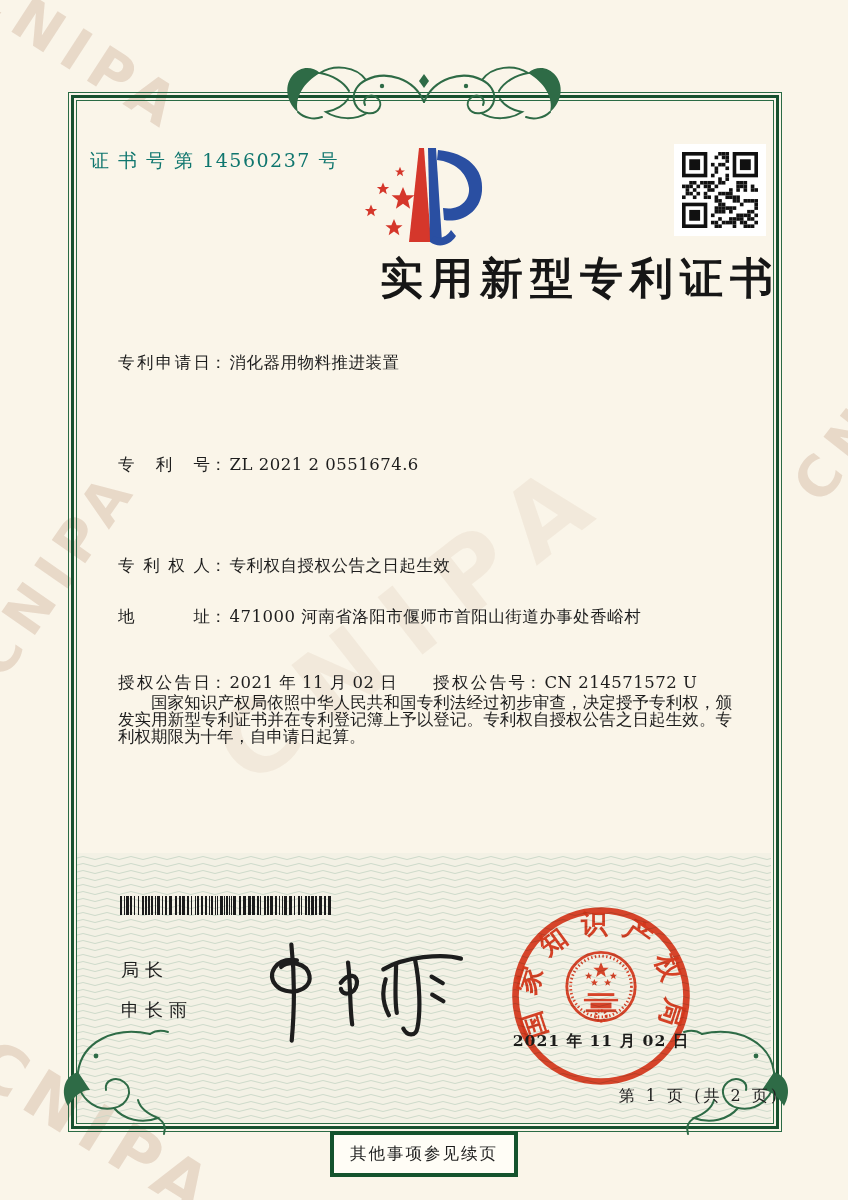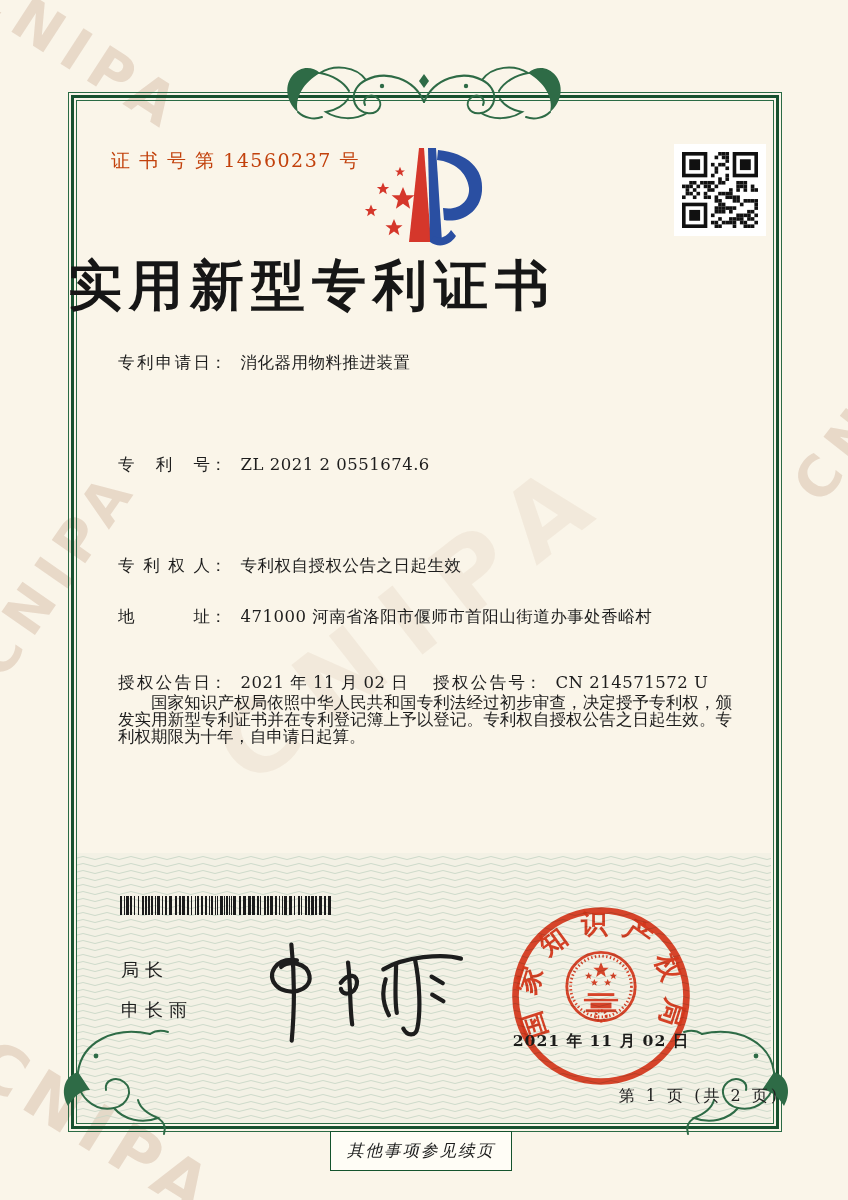--- a/index.html
+++ b/index.html
@@ -13,32 +13,32 @@
   .wm3{top:540px;left:-64px;font-size:56px;transform:rotate(-55deg);}
   .wm4{top:1090px;left:-40px;font-size:66px;transform:rotate(32deg);}
   .wm5{top:560px;left:180px;font-size:100px;letter-spacing:26px;color:rgba(203,172,148,0.16);transform:rotate(-38deg);}
 
   
   .b1{position:absolute;left:68px;top:92px;width:712px;height:1038px;border:1px solid #2a6b45;}
   .b2{position:absolute;inset:2px;border:3px solid #17512f;}
   .b3{position:absolute;inset:2px;border:1px solid #2a6b45;}
 
   
-  .cert-no{position:absolute;left:111px;top:148px;font-size:19px;letter-spacing:1.5px;color:#c2410c;}
+  .cert-no{position:absolute;left:90px;top:148px;font-size:19px;letter-spacing:1.5px;color:#0f766e;}
   .logo{position:absolute;left:358px;top:136px;}
   .qr-box{position:absolute;left:674px;top:144px;width:92px;height:92px;background:#fff;display:flex;align-items:center;justify-content:center;}
   .qr-box svg{fill:#111;}
   .qf{fill:#111;}
-  .title{position:absolute;left:68px;width:712px;top:250px;text-align:left;font-size:54px;font-weight:700;letter-spacing:7px;color:#161616;}
+  .title{position:absolute;left:68px;width:712px;top:250px;text-align:right;font-size:43px;font-weight:700;letter-spacing:7px;color:#161616;}
 
   
   .frow{position:absolute;left:118px;font-size:16.5px;color:#1d1d1d;white-space:nowrap;}
   .f-label{display:inline-block;width:92px;text-align:justify;text-align-last:justify;vertical-align:top;}
   .f-colon{display:inline-block;}
-  .f-value{margin-left:14px;letter-spacing:0.5px;}
+  .f-value{margin-left:3px;letter-spacing:0.5px;}
   .r1{top:352px;} .r2{top:405px;} .r3{top:454px;} .r4{top:507px;}
   .r5{top:555px;} .r6{top:606px;} .r7{top:672px;}
   .pair2{position:absolute;left:315px;top:0;}
 
   
   .paras{position:absolute;left:118px;top:694px;width:614px;font-size:16.5px;line-height:17px;color:#1c1c1c;text-align:justify;}
   .paras p{margin:0;text-indent:2em;}
 
   
   .wave-band{position:absolute;left:77px;top:853px;width:694px;height:270px;overflow:hidden;background:rgba(205,222,203,0.14);}
@@ -60,21 +60,21 @@
 
   
   .orn path{stroke:#2e6b46;stroke-width:2;fill:none;stroke-linecap:round;}
   .orn .fl{fill:#2e6b46;stroke:none;}
   .top-orn{position:absolute;left:264px;top:60px;}
   .corner-bl{position:absolute;left:52px;top:1022px;}
   .corner-br{position:absolute;left:682px;top:1022px;transform:scaleX(-1);}
 
   
   .page-info{position:absolute;left:68px;width:712px;top:1086px;text-align:right;font-size:16px;letter-spacing:3px;color:#222;}
-  .cont-box{position:absolute;left:330px;top:1131px;background:#fffdf6;border:1px solid #14532d;padding:8px 16px;font-size:16.5px;letter-spacing:2px;color:#1d1d1d;font-style:italic;}
+  .cont-box{position:absolute;left:330px;top:1131px;background:#fffdf6;border:4px solid #14532d;padding:8px 16px;font-size:16.5px;letter-spacing:2px;color:#1d1d1d;}
 </style>
 </head>
 <body>
 
 <div class="page">
 
   <span class="wm wm1">CNIPA</span>
   <span class="wm wm2">CNIPA</span>
   <span class="wm wm3">CNIPA</span>
   <span class="wm wm4">CNIPA</span>

